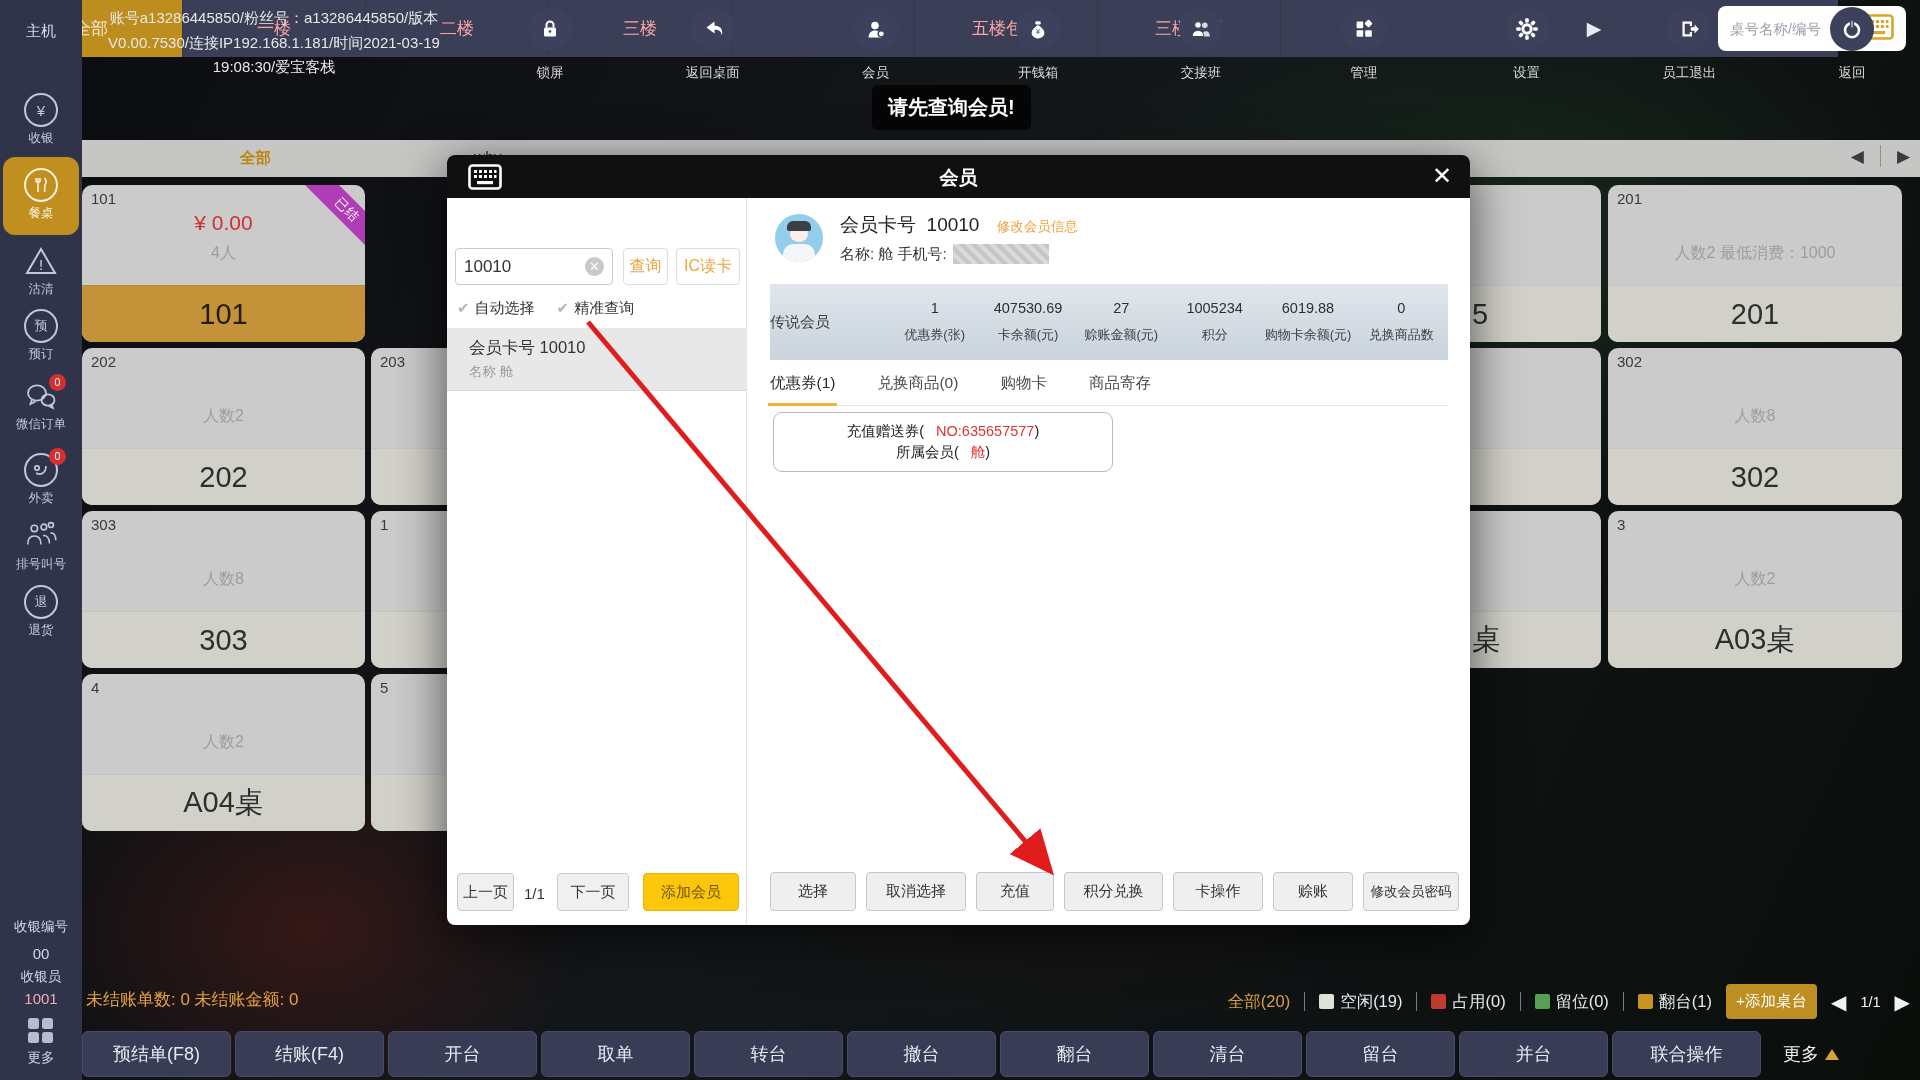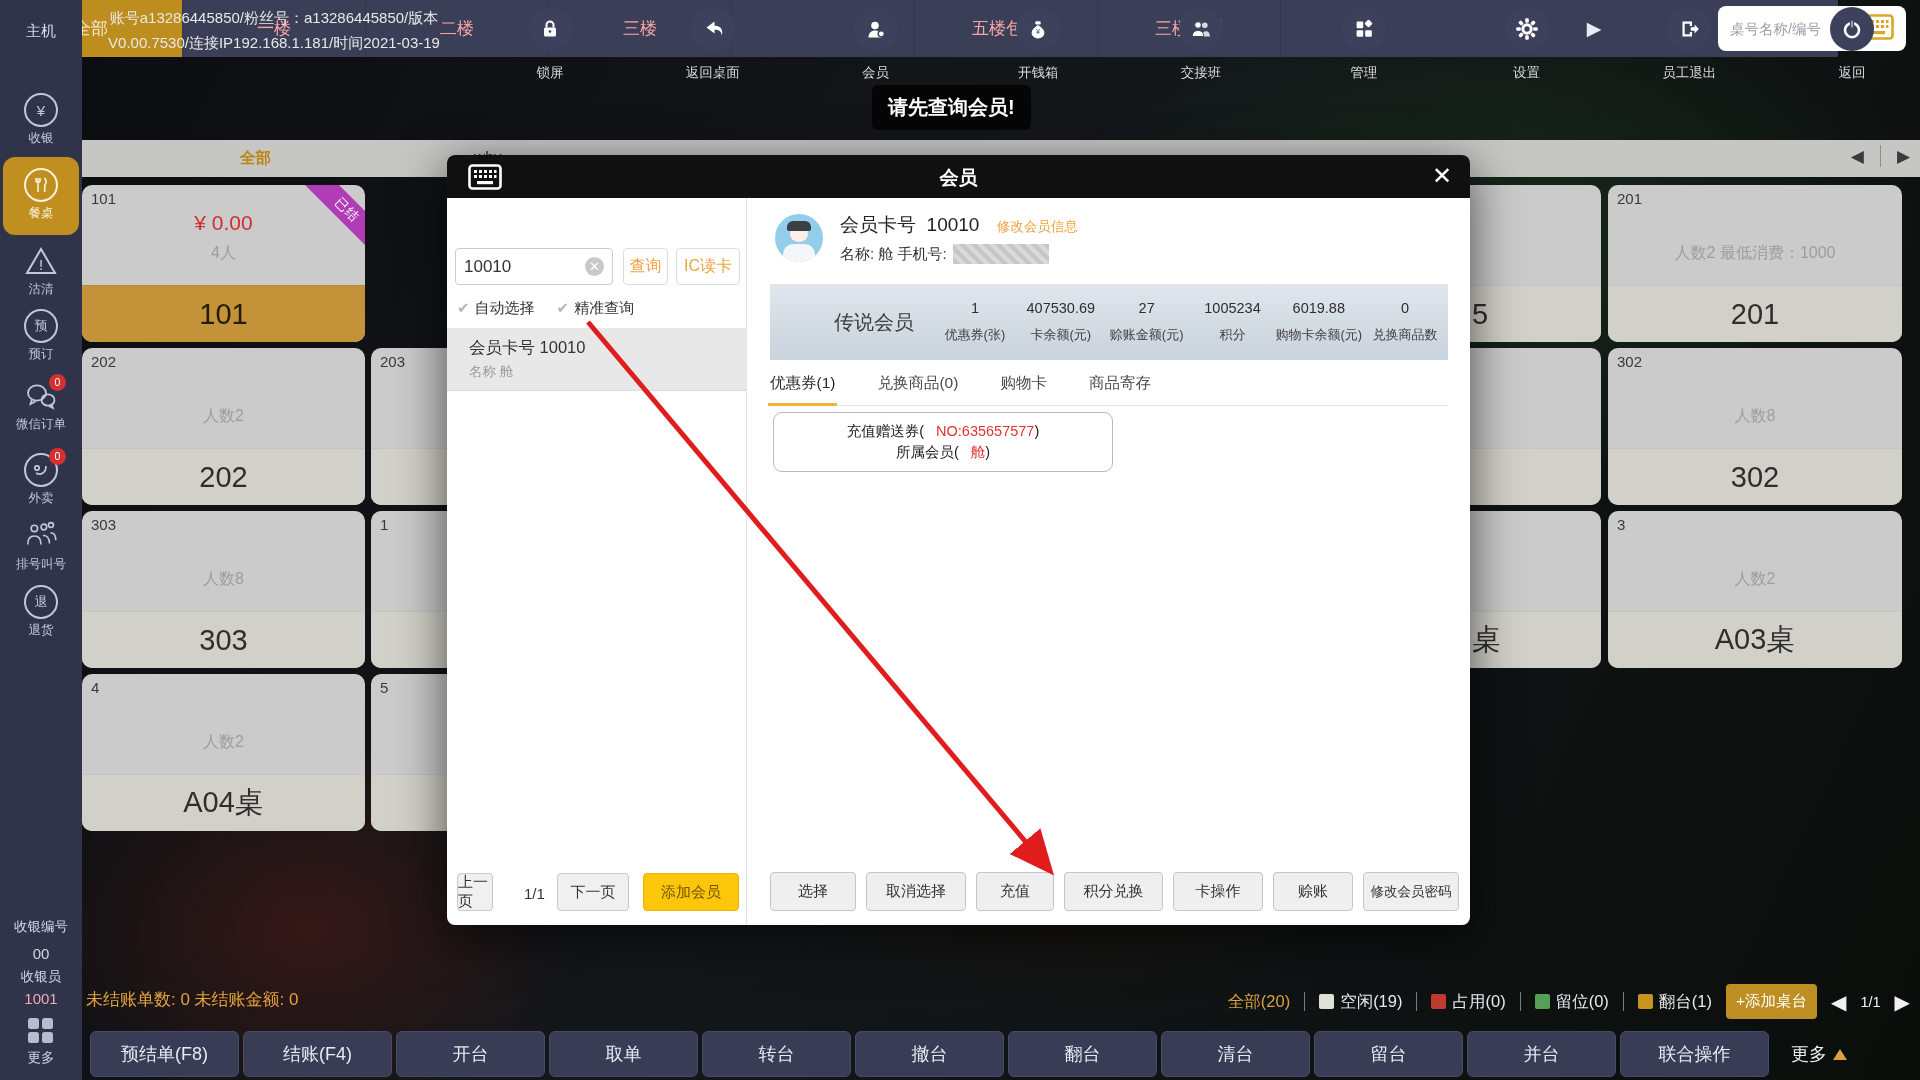--- a/index.html
+++ b/index.html
@@ -67,21 +67,21 @@
   .unsettled { left:86px; top:988px; color:#e3a23c; font-size:17px; z-index:5; }
   .statusbar { right:10px; top:984px; display:flex; align-items:center; gap:14px; color:#e8e8ee; font-size:16.5px; z-index:5; }
   .st-sq { display:inline-block; width:15px; height:15px; margin-right:6px; vertical-align:-2px; border-radius:2px; }
   .st-sep { width:1px; height:19px; background:#777c8a; }
   .st-all { color:#d8a23c; }
   .addtable { background:#bd8e22; color:#fff; font-size:15.5px; padding:7px 10px; border-radius:4px; }
   .pg-arrow { font-size:20px; color:#f0f0f5; }
   .pg-num { font-size:14.5px; color:#f0f0f5; }
 
   
-  .bottombar { left:82px; top:1031px; width:1838px; display:flex; gap:4px; z-index:5; align-items:center;padding-left:8px; }
+  .bottombar { left:82px; top:1031px; width:1838px; display:flex; gap:4px; z-index:5; align-items:center; }
   .bb-btn { width:149px; height:46px; background:#383c55; border:1px solid #474b67; border-radius:6px; color:#e9eaf3; font-size:18px; display:flex; align-items:center; justify-content:center; }
   .bb-more { margin-left:18px; color:#eceef5; font-size:18px; display:flex; align-items:center; gap:6px; }
   .tri-up { width:0; height:0; border-left:7px solid transparent; border-right:7px solid transparent; border-bottom:11px solid #d8a23c; }
 
   
   .tooltip { left:872px; top:85px; background:#050505; color:#fff; font-size:20px; font-weight:bold; padding:9px 16px; border-radius:6px; z-index:55; }
 
   
   .dialog { left:447px; top:155px; width:1023px; height:770px; background:#fff; border-radius:8px; box-shadow:0 12px 50px rgba(0,0,0,.65); z-index:50; }
   .dlg-head { position:absolute; left:0; top:0; width:100%; height:43px; background:#101010; border-radius:8px 8px 0 0; }
@@ -107,21 +107,21 @@
   .avatar .hair { position:absolute; left:12px; top:7px; width:24px; height:10px; background:#3a3f46; border-radius:6px 6px 2px 2px; }
   .avatar .face { position:absolute; left:15px; top:12px; width:18px; height:16px; background:#fdeee8; border-radius:50%; }
   .avatar .body { position:absolute; left:8px; top:30px; width:32px; height:20px; background:#f4f7f9; border-radius:10px 10px 0 0; }
   .mb-line1 { position:absolute; left:92px; top:14px; font-size:19px; color:#222; }
   .mb-edit { color:#efa33e; font-size:13.5px; margin-left:12px; }
   .mb-line2 { position:absolute; left:92px; top:46px; font-size:15px; color:#333; display:flex; align-items:center; }
   .blur-block { display:inline-block; width:96px; height:20px; margin-left:6px;
     background-image:linear-gradient(45deg,#d9d9d9 25%,#c6c6c6 25%,#c6c6c6 50%,#d9d9d9 50%,#d9d9d9 75%,#c6c6c6 75%);
     background-size:12px 12px; }
   .stats { position:absolute; left:22px; top:86px; width:678px; height:76px; background:linear-gradient(180deg,#e0e6ec,#c9d3dc); display:flex; align-items:center; }
-  .lvl-name { width:118px; padding-left:20px; font-size:20px; color:#3c3c3c;margin-left:44px; }
+  .lvl-name { width:118px; font-size:15px; color:#3c3c3c; }
   .stat-cols { flex:1; display:flex; }
   .stat-col { flex:1; text-align:center; }
   .stat-val { font-size:14.5px; color:#2f2f2f; margin-bottom:10px; }
   .stat-lab { font-size:13px; color:#3f3f3f; white-space:nowrap; }
   .mtabs { position:absolute; left:22px; top:175px; width:678px; border-bottom:1px solid #e4e4e4; display:flex; gap:42px; padding-bottom:11px; font-size:15.5px; color:#4c4c4c; }
   .mtab-active { color:#2b2b2b; position:relative; }
   .mtab-active::after { content:""; position:absolute; left:-2px; right:-2px; bottom:-12px; height:3px; background:#f3b235; }
   .coupon { position:absolute; left:25px; top:214px; width:340px; height:60px; border:1px solid #b9b9b9; border-radius:9px; background:#fff; text-align:center; font-size:14.5px; color:#222; padding-top:8px; line-height:21px; }
   .red { color:#e23333;margin-left:12px; }
   .dlg-actions { position:absolute; left:22px; bottom:14px; display:flex; gap:10px; }
@@ -131,20 +131,21 @@
   .anno { left:0; top:0; width:1920px; height:1080px; z-index:60; pointer-events:none; }
 </style>
 </head>
 <body>
 
 <div class="screen">
 
   <div class="abs acct">
     <div>账号a13286445850/粉丝号：a13286445850/版本</div>
     <div>V0.00.7530/连接IP192.168.1.181/时间2021-03-19</div>
+    <div>19:08:30/爱宝客栈</div>
   </div>
 
   <div class="abs toolbar">
     <div class="tb-item">
       <div class="tb-circle">
         <svg width="22" height="22" viewBox="0 0 22 22">
             <rect x="5" y="9.5" width="12" height="9" rx="1.5" fill="currentColor"></rect>
             <path d="M7.5 9.5 V7 a3.5 3.5 0 0 1 7 0 V9.5" fill="none" stroke="currentColor" stroke-width="2"></path>
             <circle cx="11" cy="13.5" r="1.3" fill="#3d415c"></circle>
           </svg>
@@ -516,21 +517,21 @@
       <div class="mi-btn" style="left:229px; width:64px;">IC读卡</div>
       <div class="chk-row">
         <span><span class="chk">✔</span><span>自动选择</span></span>
         <span><span class="chk">✔</span><span>精准查询</span></span>
       </div>
       <div class="result-item">
         <div class="ri-main">会员卡号 10010</div>
         <div class="ri-sub">名称 舱</div>
       </div>
       <div class="pager">
-        <div class="pg-btn" style="left:10px; width:36px;">上一页</div>
+        <div class="pg-btn" style="left:10px; width:57px;">上一页</div>
         <div class="pg-text" style="left:77px;">1/1</div>
         <div class="pg-btn" style="left:110px; width:72px;">下一页</div>
         <div class="addmember">添加会员</div>
       </div>
     </div>
 
     <div class="dlg-right">
       <div class="avatar">
         <div class="body"></div>
           <div class="face"></div>

